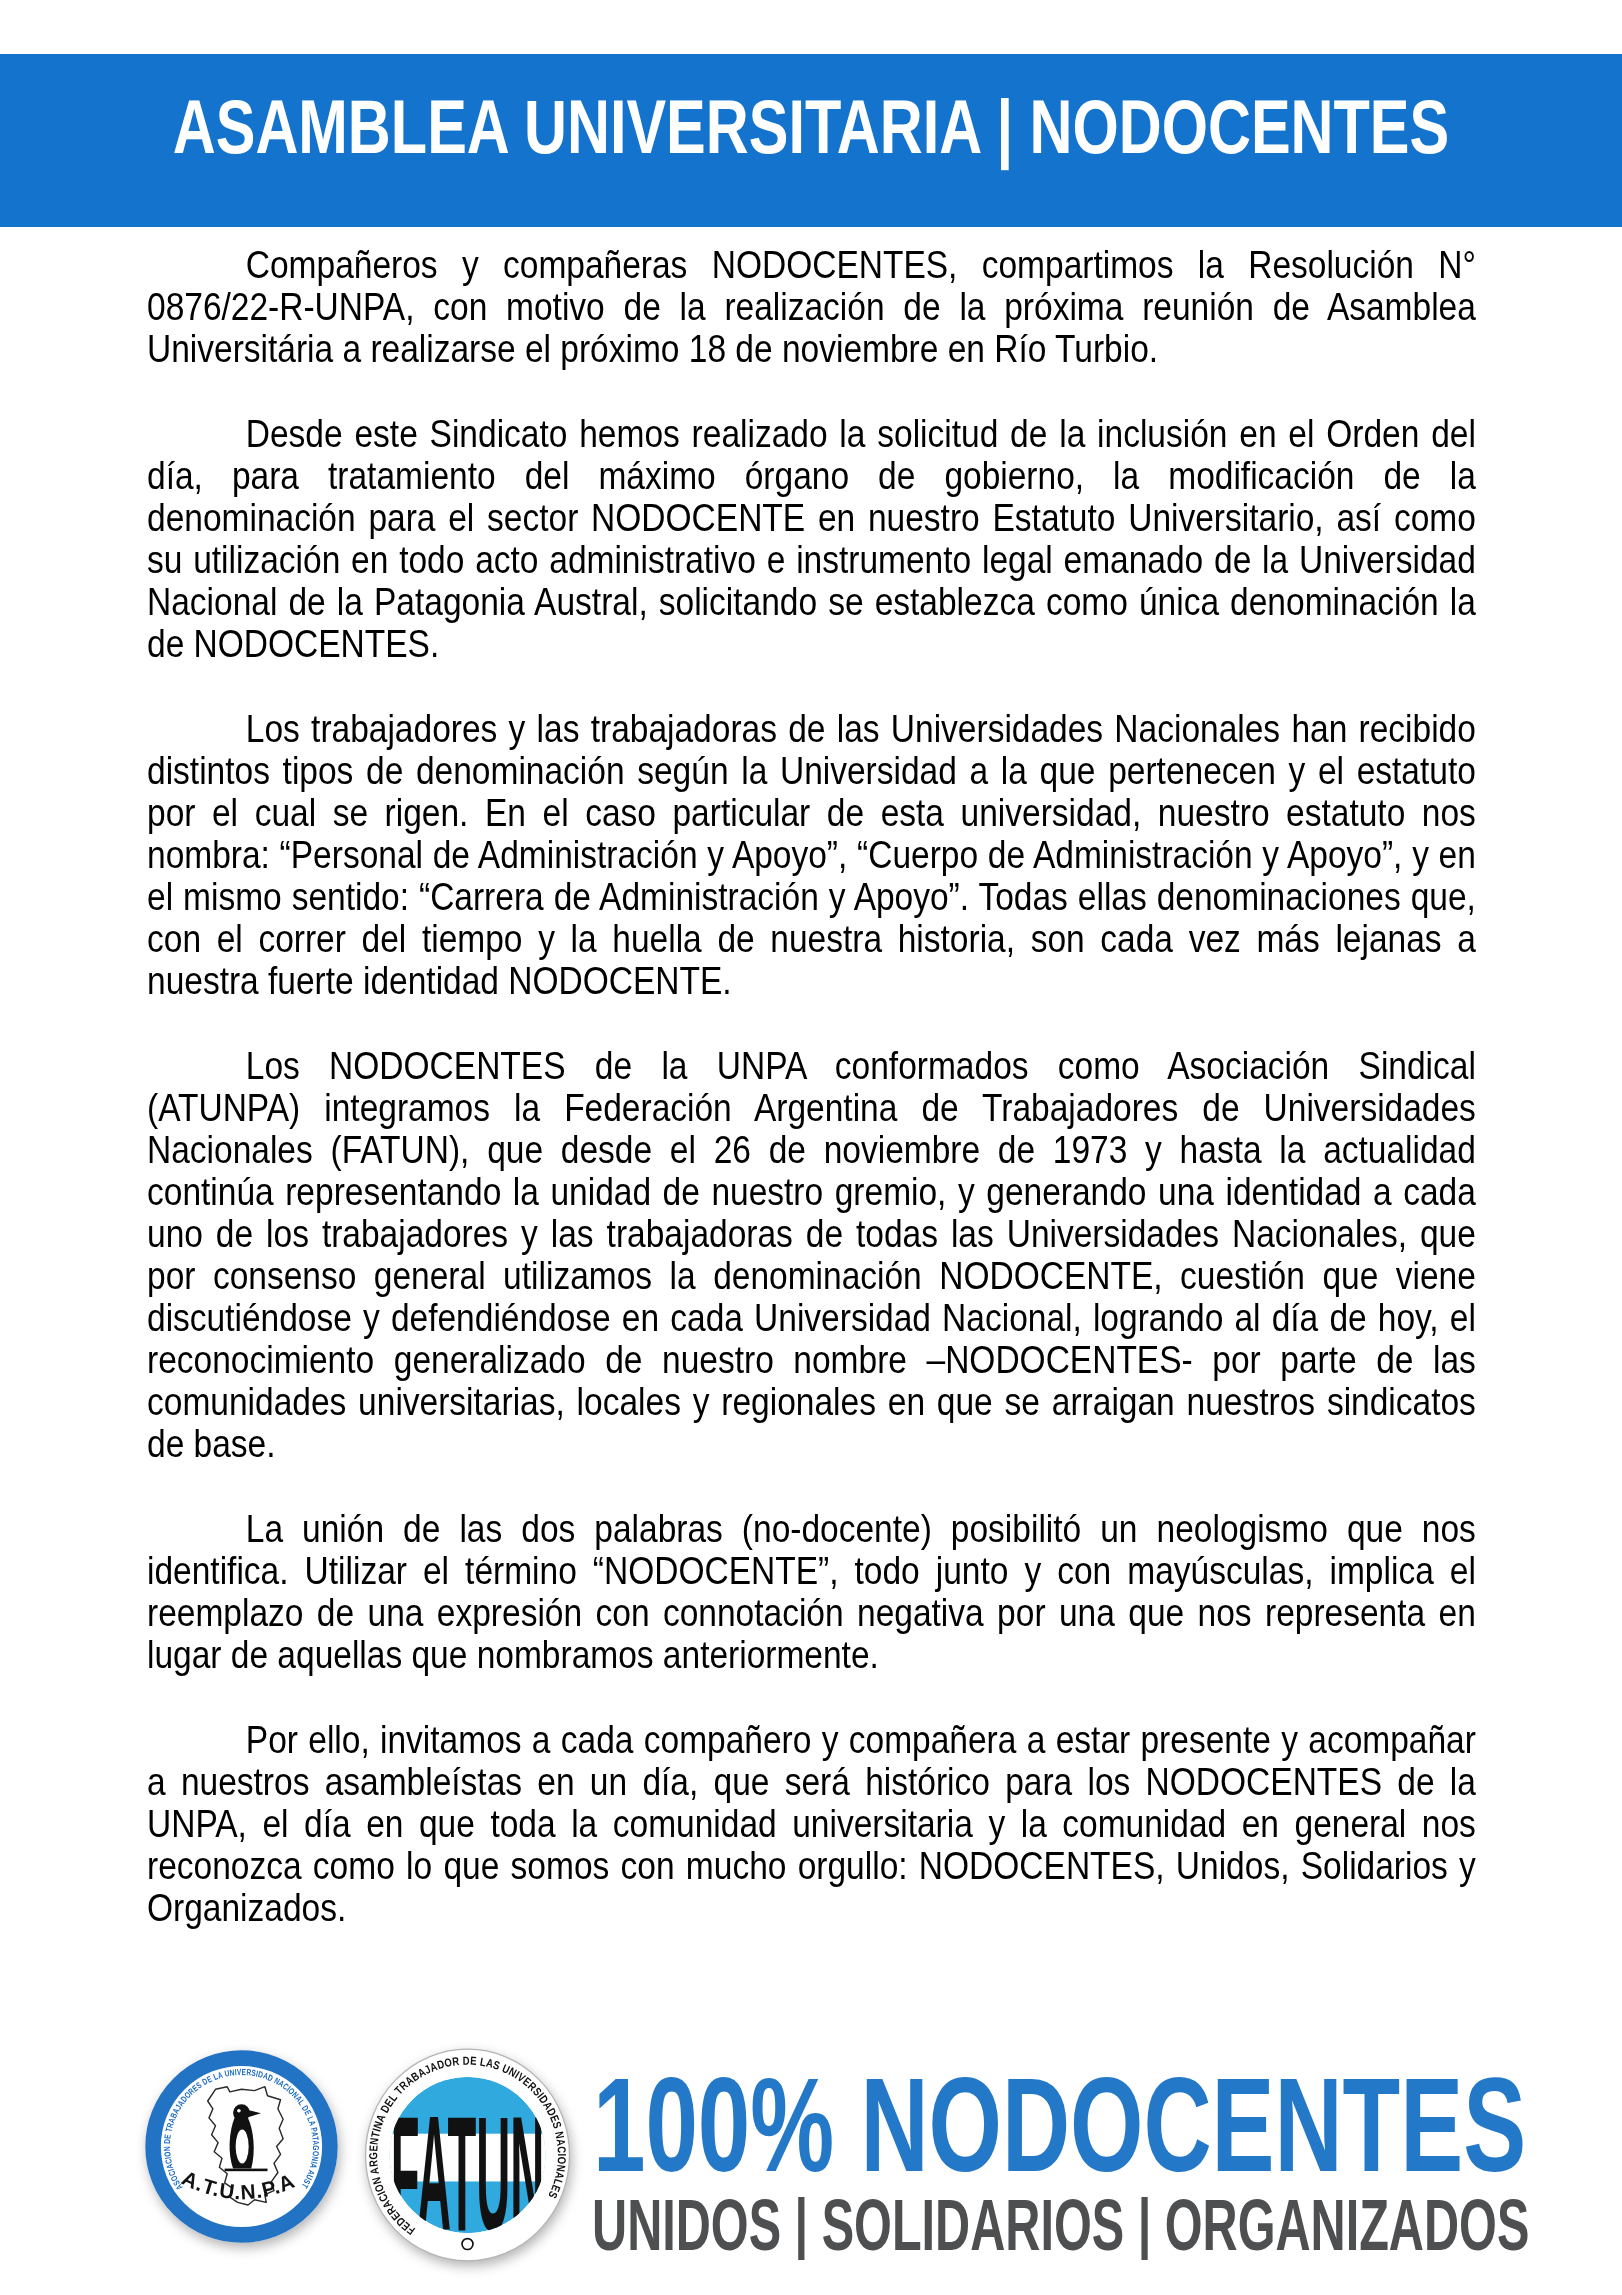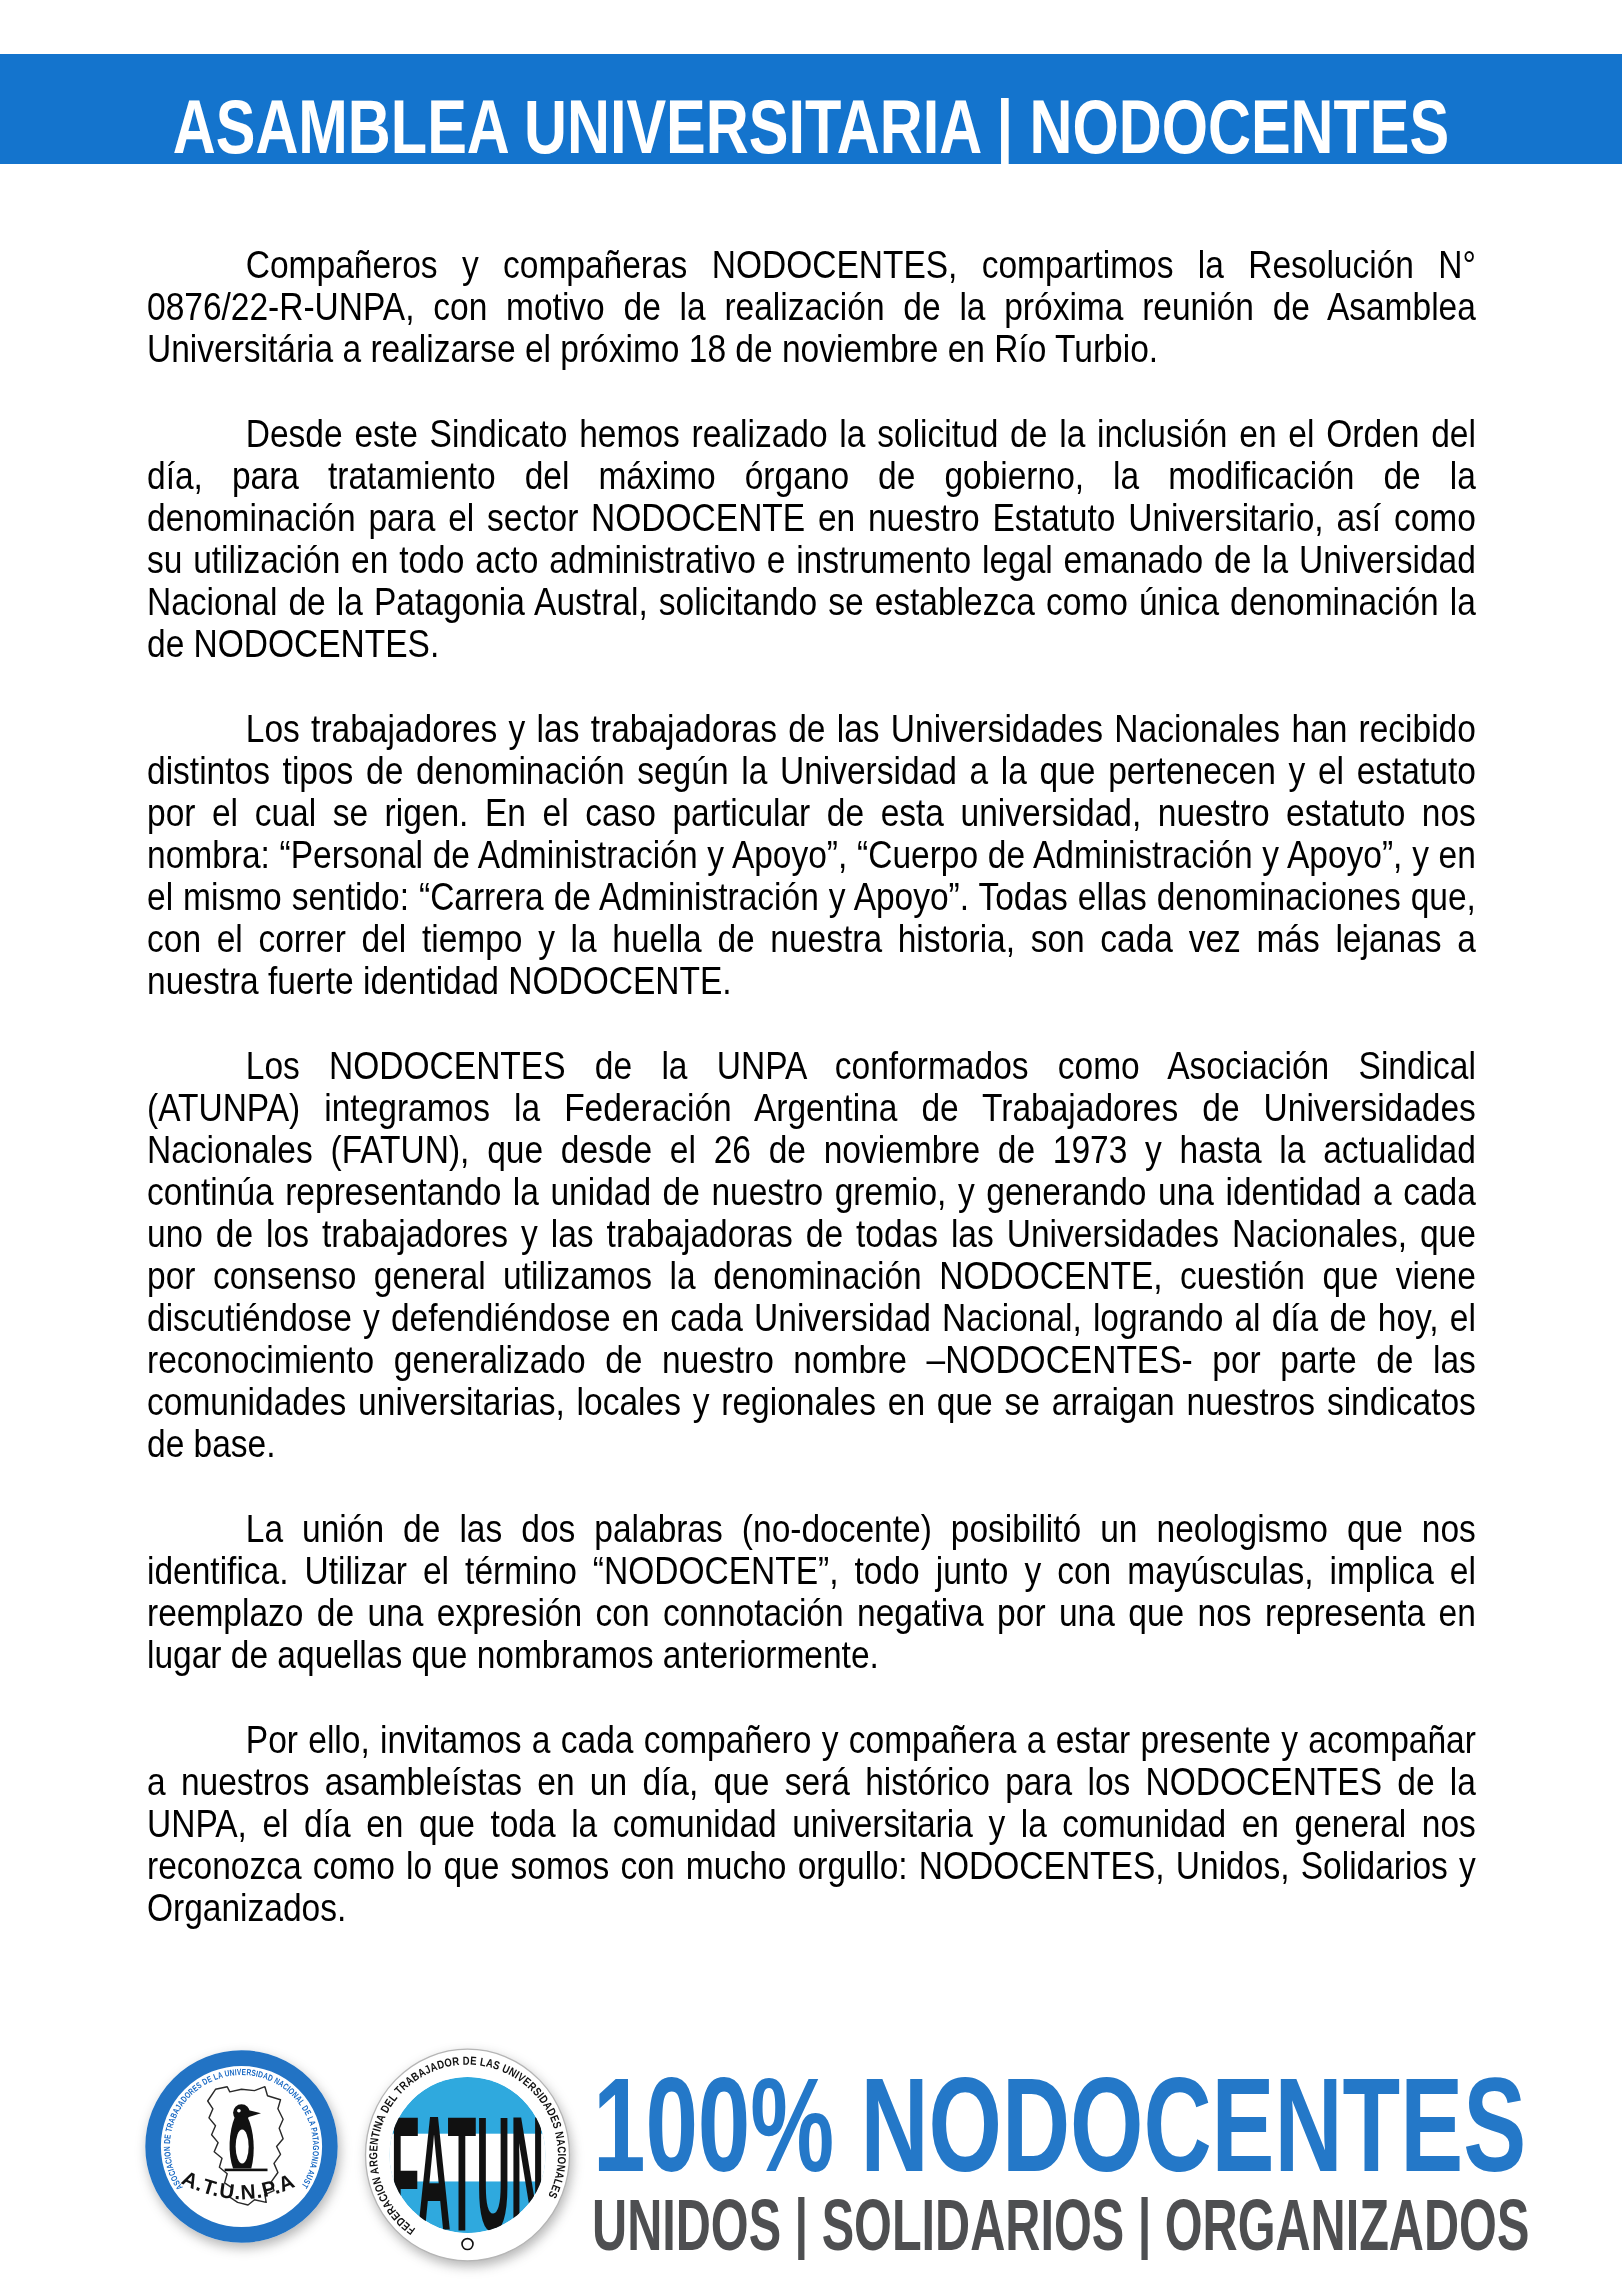--- a/index.html
+++ b/index.html
@@ -2,21 +2,21 @@
 <html style="font-size:10.5px"><head>
 <meta charset="utf-8">
 <style>
   html,body{margin:0;padding:0;}
   body{
     width:1622px;height:2295px;position:relative;background:#ffffff;
     font-family:"Liberation Sans", sans-serif;overflow:hidden;
   }
   
   .header-band{
-    position:absolute;left:0;top:54px;width:1622px;height:110px;
+    position:absolute;left:0;top:54px;width:1622px;height:173px;
     background:#1474cd;
   }
   .header-band svg{position:absolute;left:0;top:0;}
   .header-band text{
     font-family:"Liberation Sans", sans-serif;
     font-weight:bold;fill:#ffffff;
   }
   
   .content{
     position:absolute;left:147px;top:244px;width:1547px;

